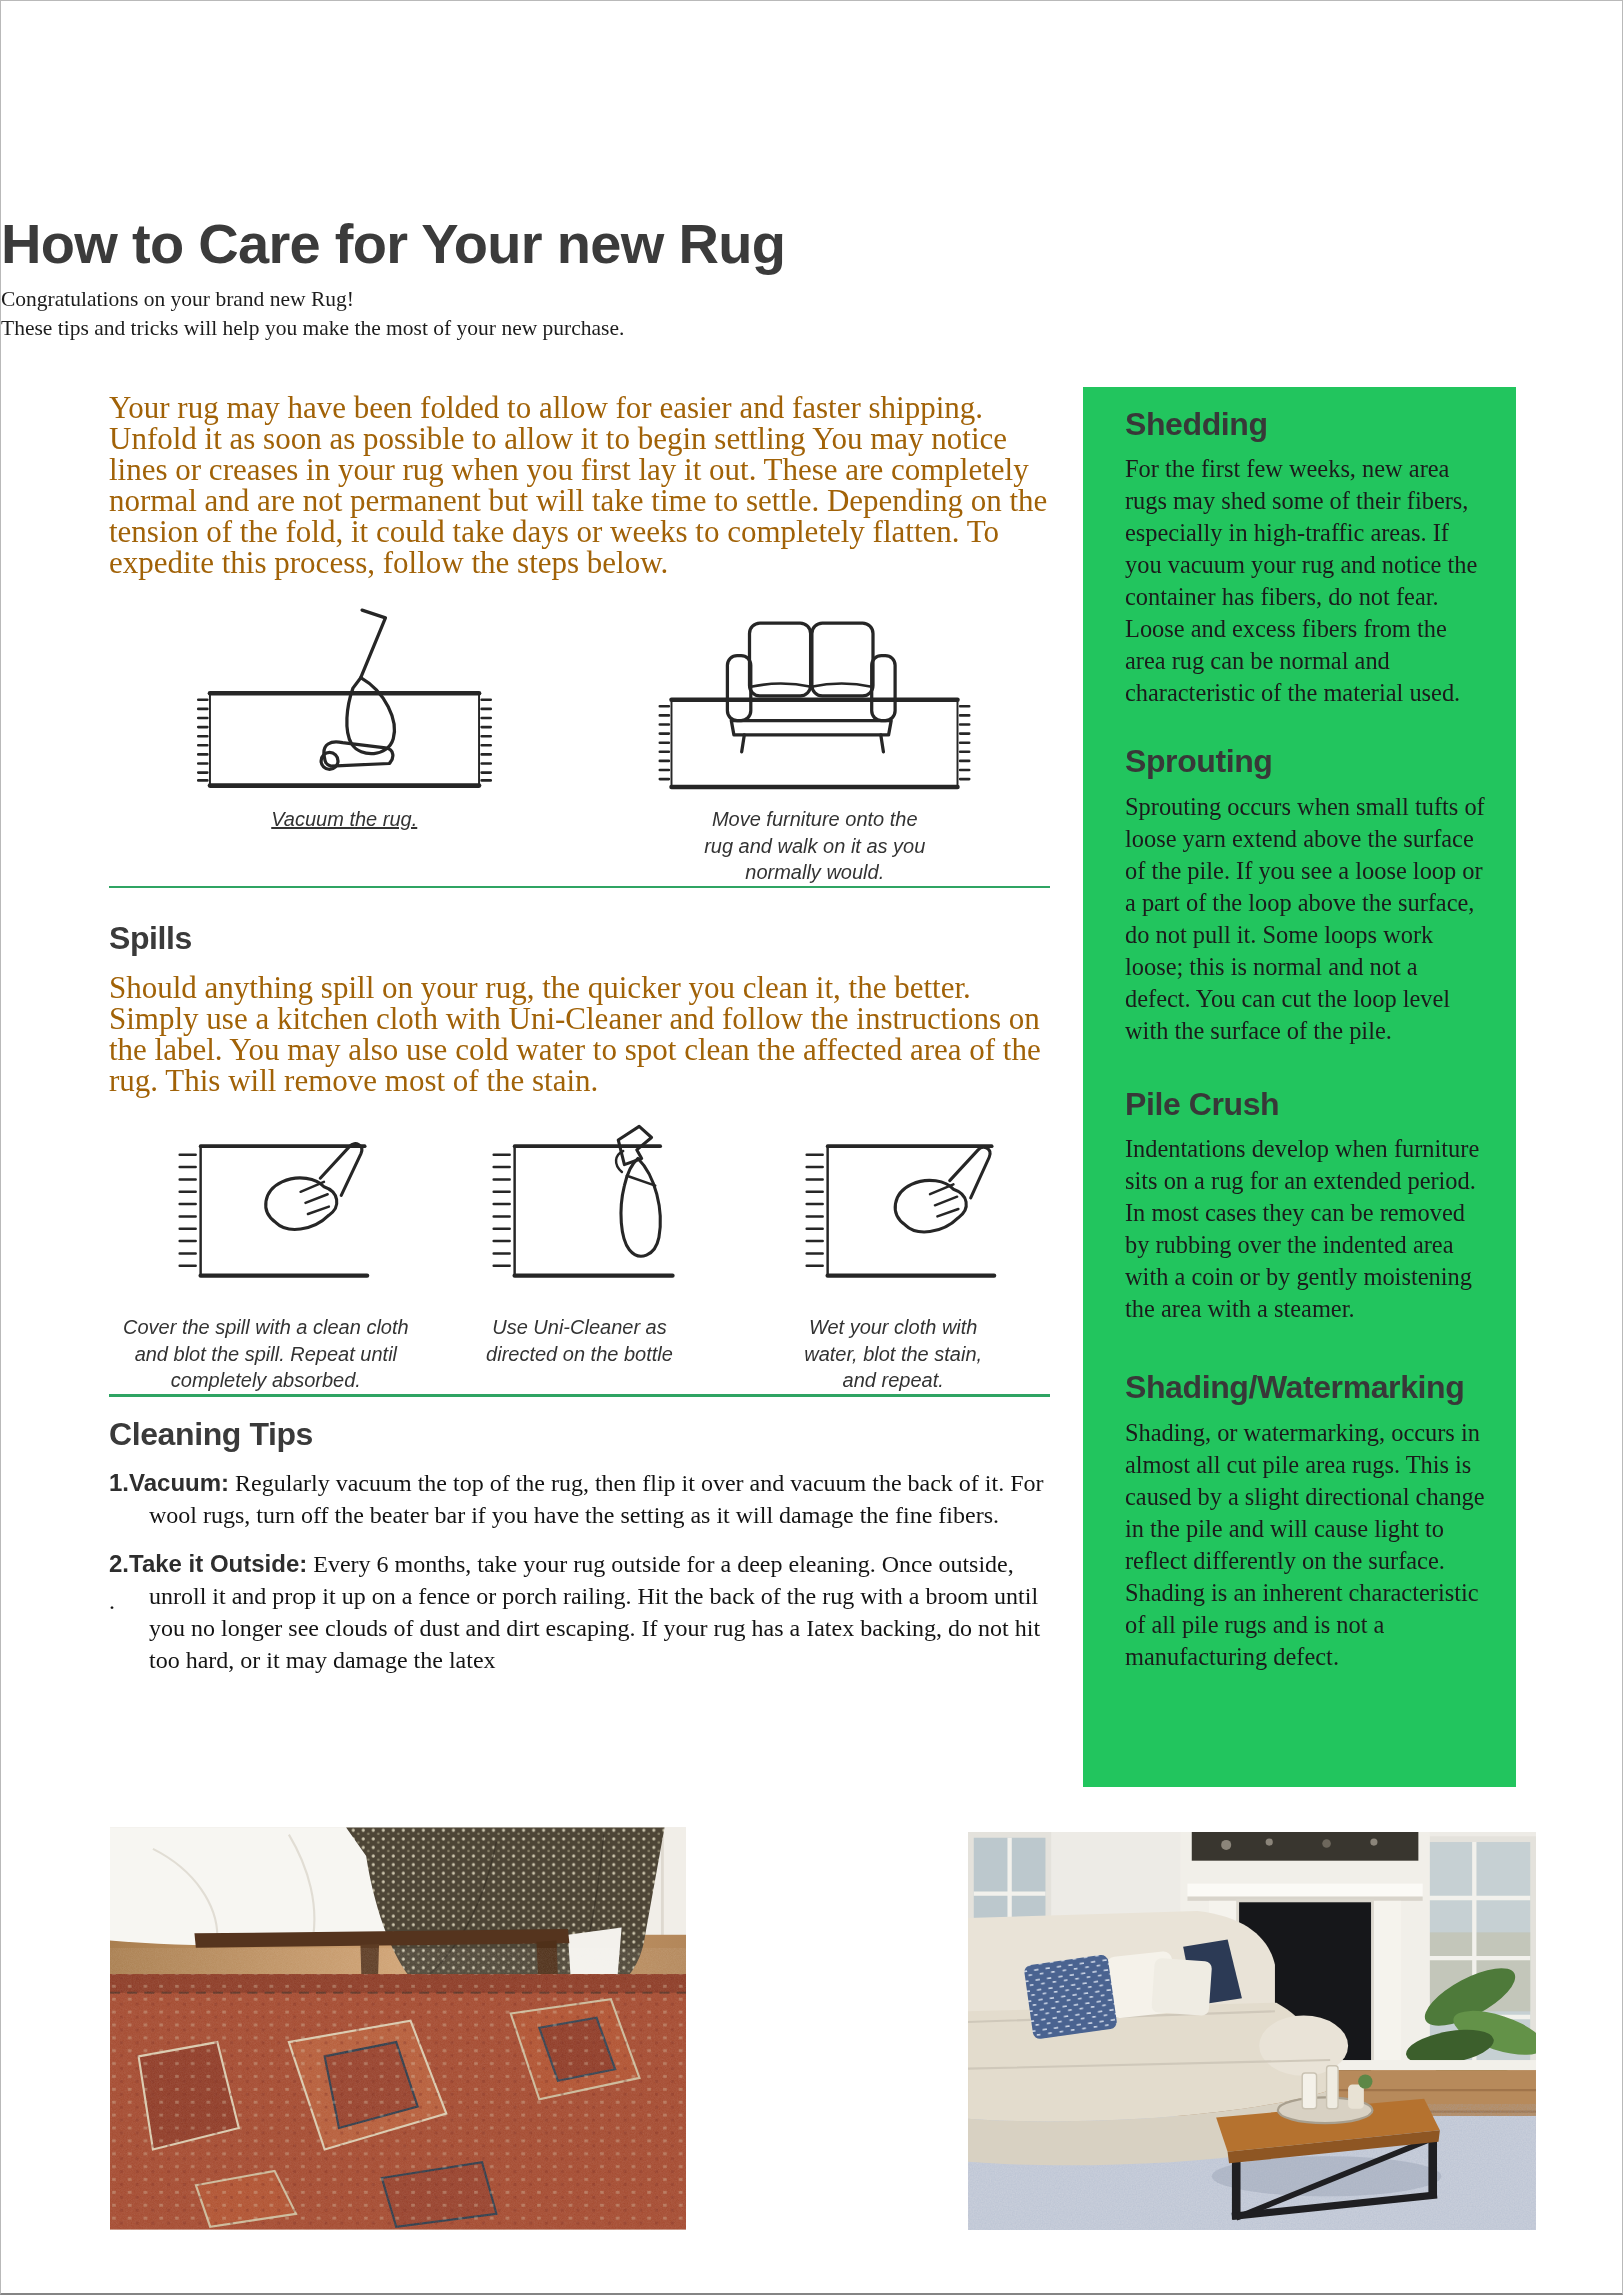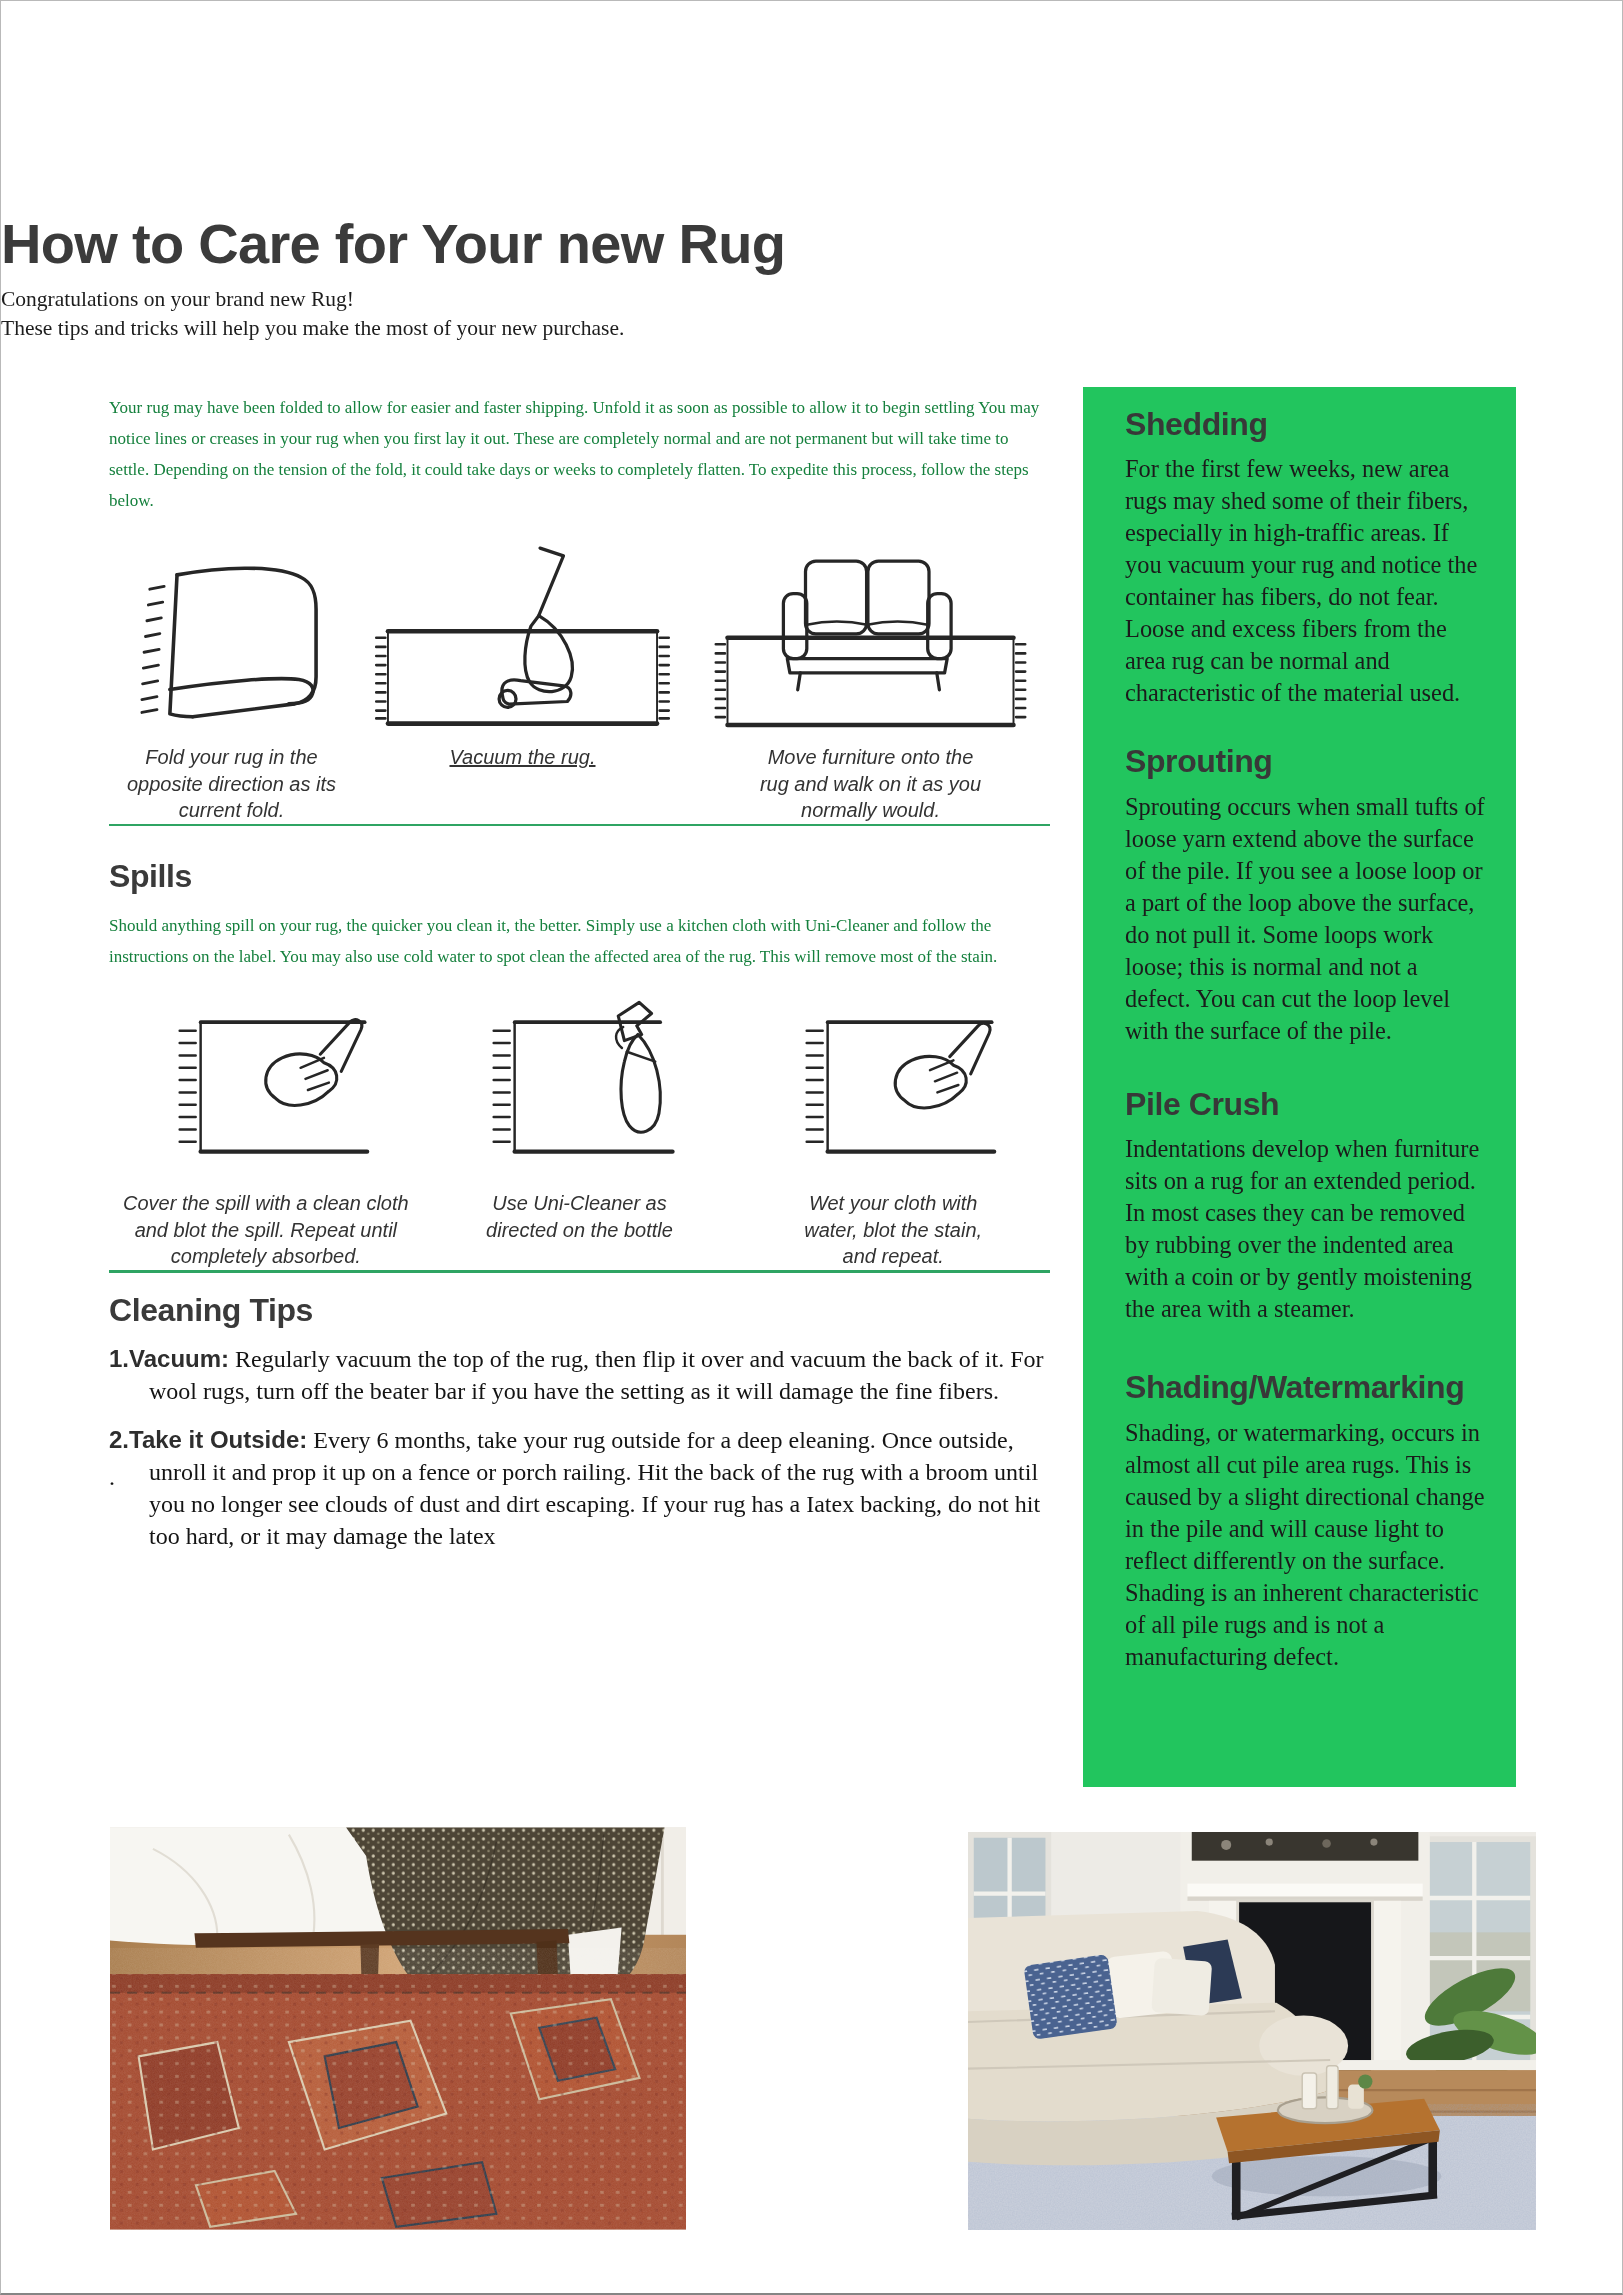--- a/index.html
+++ b/index.html
@@ -15,21 +15,21 @@
     font-size:56px;letter-spacing:-0.7px;color:#3b3b3b;line-height:1;
   }
   .head .sub{margin:0;font-size:21.5px;line-height:29px;color:#1d1d1d;}
   .head .sub:first-of-type{margin-top:13px;}
   
   .main{position:absolute;left:108px;top:391px;width:941px;}
   .main h2{
     margin:0 0 20px 0;font-family:"Liberation Sans",sans-serif;font-weight:800;
     font-size:32px;line-height:34px;color:#3a3a3a;letter-spacing:-0.4px;
   }
-  .main p.body{margin:0;font-size:17px;line-height:31px;color:#15803d;}
+  .main p.body{margin:0;font-size:31px;line-height:31px;color:#a16207;}
   .figrow{display:flex;margin-top:23px;align-items:flex-start;}
   .figrow figure{flex:1 1 0;margin:0;text-align:center;}
   .figrow svg{display:block;margin:0 auto;}
   .figrow figcaption{
     margin:10px auto 0 auto;font-family:"Liberation Sans",sans-serif;font-style:italic;
     font-size:20px;line-height:26.5px;color:#333333;
   }
   .cap-narrow{max-width:230px;}
   .cap-fold{max-width:237px;}
   .cap-vac{max-width:201px;text-decoration:underline;}
@@ -78,29 +78,20 @@
     <h1>How to Care for Your new Rug</h1>
     <p class="sub">Congratulations on your brand new Rug!</p>
     <p class="sub">These tips and tricks will help you make the most of your new purchase.</p>
   </header>
 
   <main class="main">
 
     <section class="sec-setup">
       <p class="body">Your rug may have been folded to allow for easier and faster shipping. Unfold it as soon as possible to allow it to begin settling You may notice lines or creases in your rug when you first lay it out. These are completely normal and are not permanent but will take time to settle. Depending on the tension of the fold, it could take days or weeks to completely flatten. To expedite this process, follow the steps below.</p>
       <div class="figrow">
-        <figure>
-          <svg width="215" height="195" viewBox="0 0 300 272">
-            <path class="ink" stroke-width="4" d="M56 66l-20 4M54 88l-20 4M52 110l-20 4M50 132l-20 4M49 154l-21 4M48 176l-21 4M47 198l-21 4M46 220l-21 4M46 238l-21 4"></path>
-            <path class="ink" stroke-width="5" d="M74 50 C130 40 212 34 248 54 C264 62 268 78 268 98 L268 192 C268 214 258 226 238 230 L96 248"></path>
-            <path class="ink" stroke-width="5" d="M74 50 L64 244 C74 247 85 248 96 248"></path>
-            <path class="ink" stroke-width="5" d="M64 210 C140 198 214 192 244 196 C262 199 266 208 263 216 C260 226 246 230 230 230"></path>
-          </svg>
-          <figcaption class="cap-fold">Fold your rug in the opposite direction as its current fold.</figcaption>
-        </figure>
         <figure>
           <svg width="337" height="195" viewBox="0 0 470 300">
             <path class="ink" stroke-width="7" d="M28 142 H442"></path>
             <path class="ink" stroke-width="7" d="M28 284 H442"></path>
             <path class="ink" stroke-width="3" d="M28 142 V284 M442 142 V284"></path>
             <path class="ink" stroke-width="4" d="M10 152h14M10 166h14M10 180h14M10 194h14M10 208h14M10 222h14M10 236h14M10 250h14M10 264h14M10 276h14"></path>
             <path class="ink" stroke-width="4" d="M446 152h14M446 166h14M446 180h14M446 194h14M446 208h14M446 222h14M446 236h14M446 250h14M446 264h14M446 276h14"></path>
             <path class="ink" stroke-width="5" d="M262 14 L298 26 L260 118"></path>
             <path class="ink" stroke-width="5" d="M260 118 C298 140 318 184 310 212 C302 240 260 242 246 220 C234 200 238 162 248 134 Z"></path>
             <path class="ink" stroke-width="5" d="M204 240 C200 220 214 214 232 218 L298 226 C312 228 312 242 304 250 L214 254 C206 252 205 247 204 240 Z"></path>

